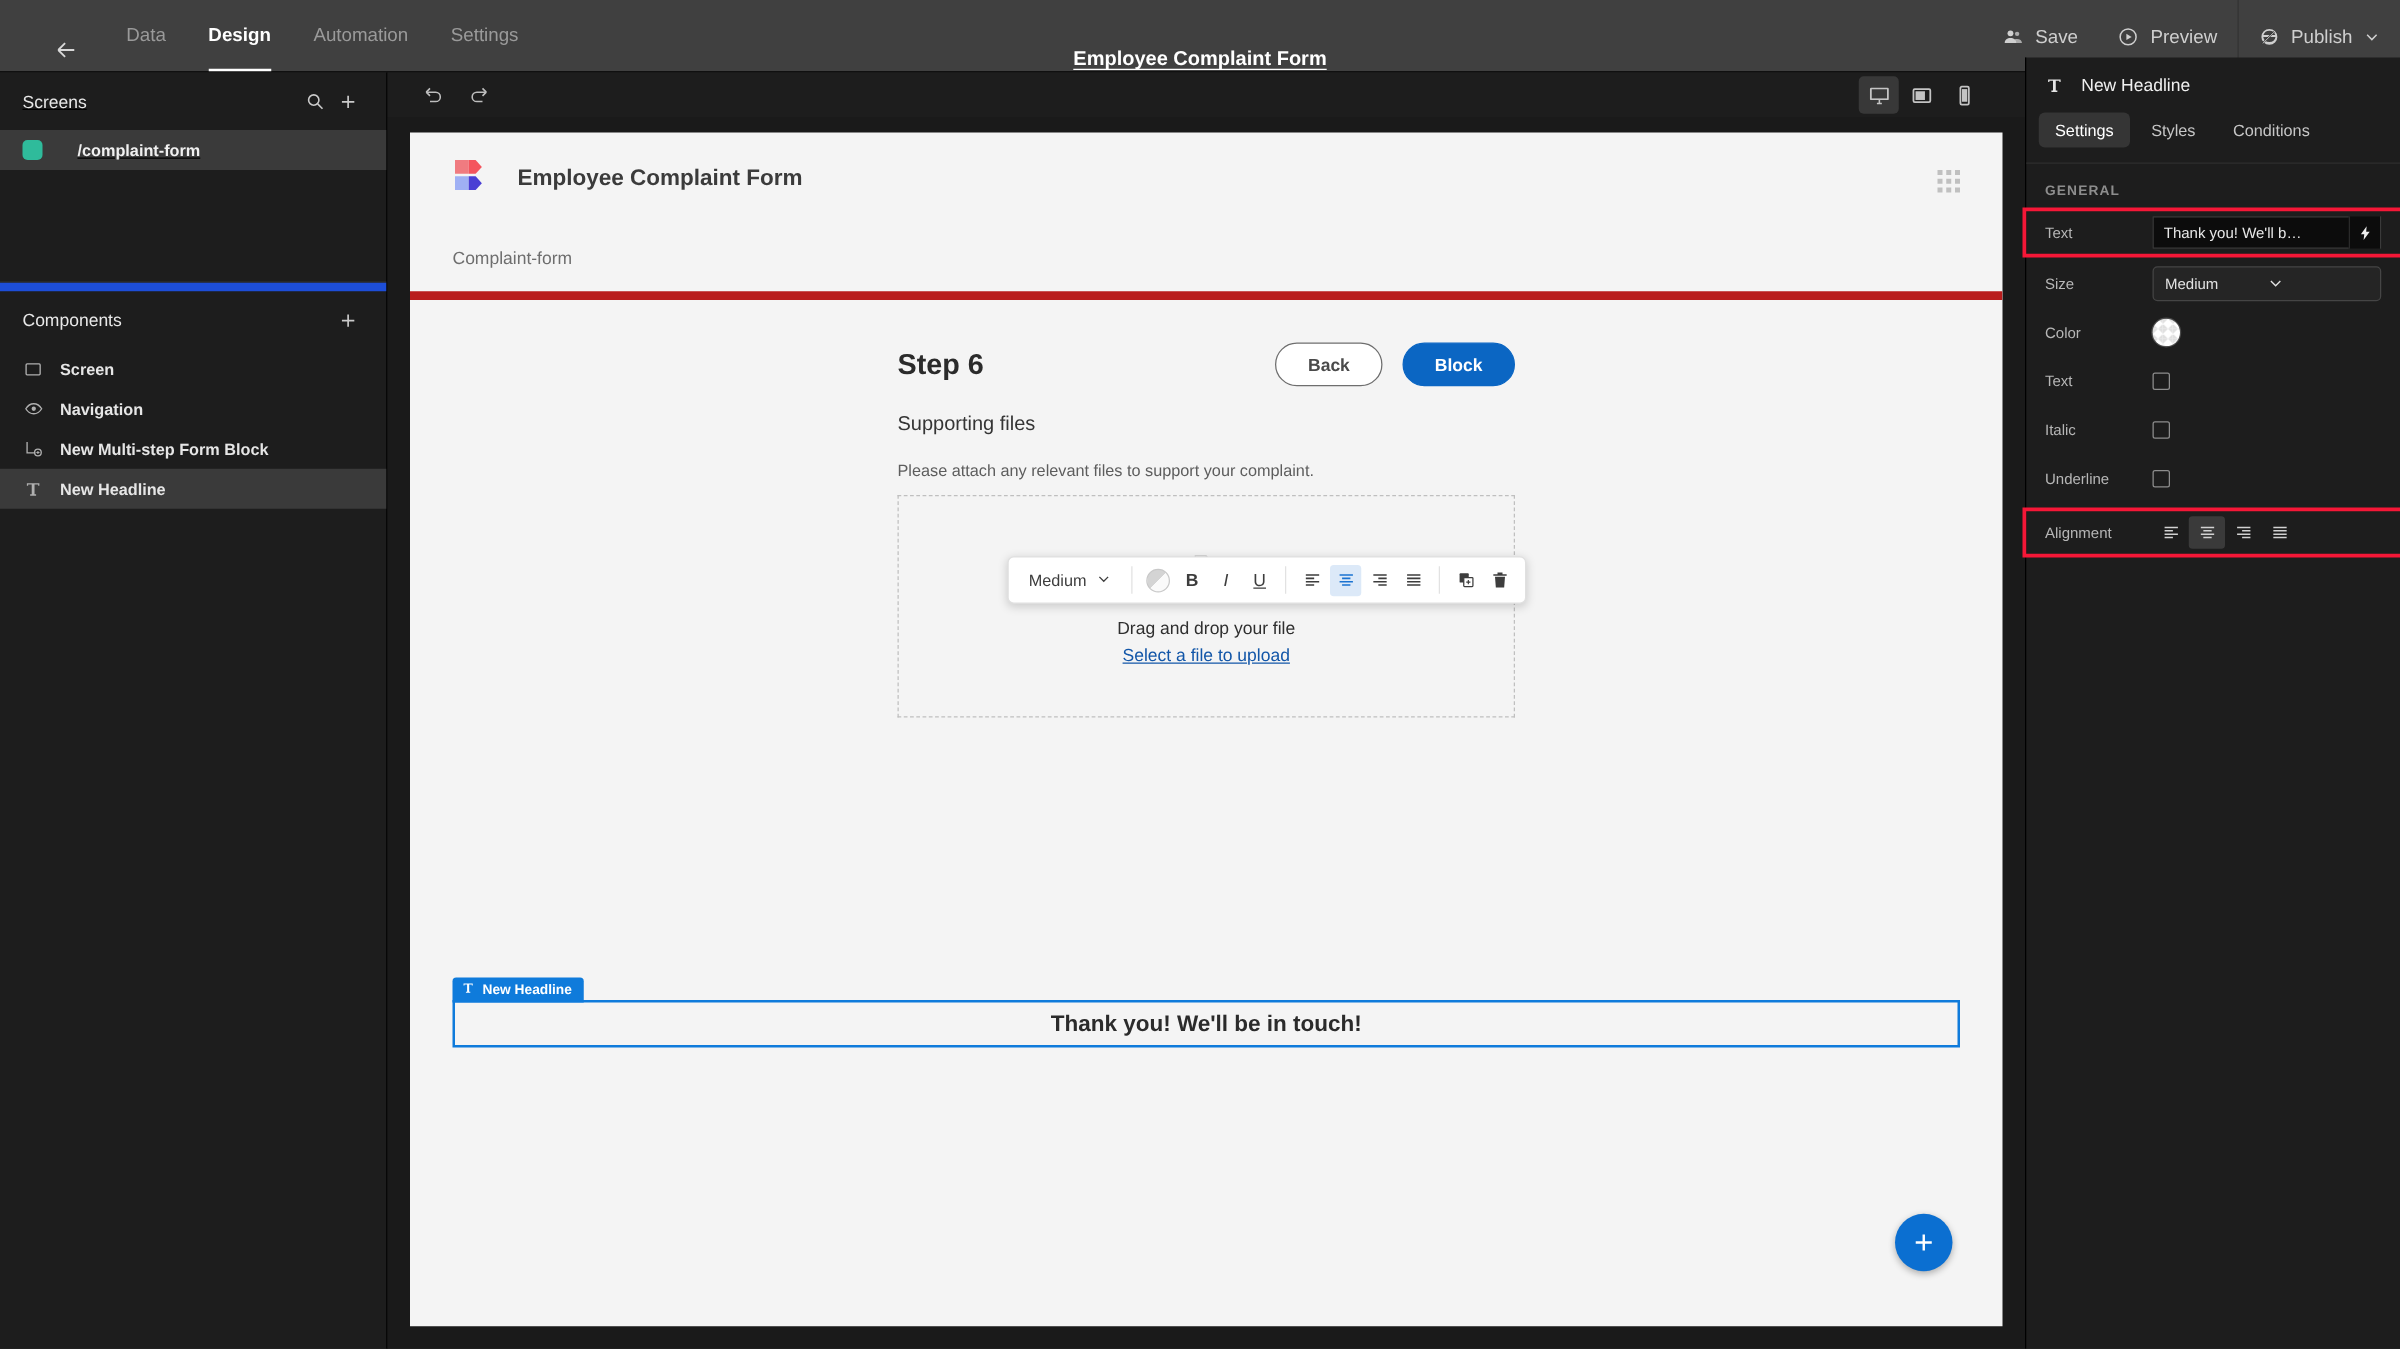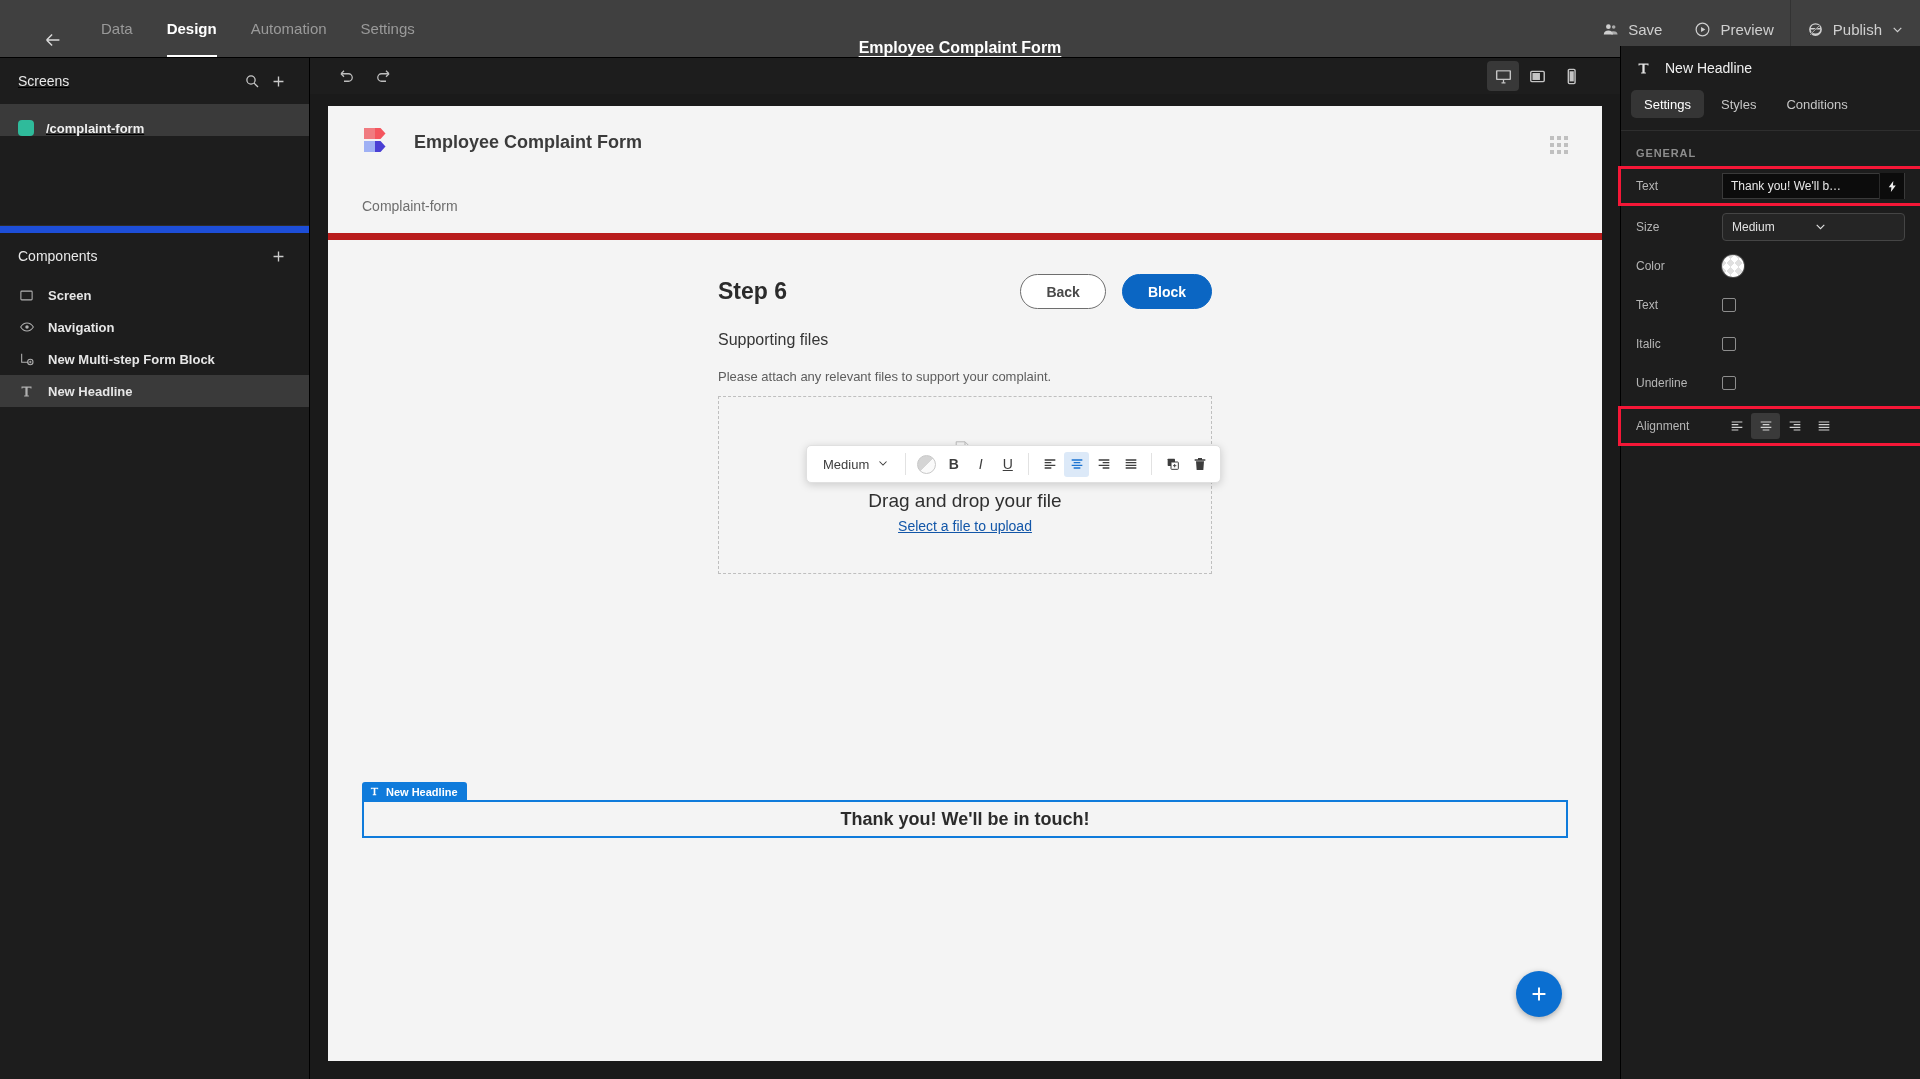--- a/index.html
+++ b/index.html
@@ -60,21 +60,21 @@
     height: 46px; display: flex; align-items: center;
     padding: 0 18px; color: #e8e8e8; font-size: 14px;
   }
   .panel-head .ph-title { flex: 1; }
   .panel-head .ph-act {
     width: 26px; height: 26px; display: flex; align-items: center;
     justify-content: center; cursor: pointer; color: #cacaca;
   }
   .screens-list { border-bottom: 7px solid #1d4ed8; padding-bottom: 0; text-decoration: underline; }
   .screen-row {
-    height: 32px; display: flex; align-items: flex-end; gap: 12px;
+    height: 32px; display: flex; align-items: center; gap: 28px;
     padding: 0 18px; background: #3a3a3a; cursor: pointer;
   }
   .screen-dot { width: 16px; height: 16px; border-radius: 4px; background: #2fbb9b; }
   .screen-label { font-size: 13px; font-weight: bold; color: #f0f0f0; }
   .screens-spacer { height: 90px; border-bottom: 1px solid #2c2c2c; }
 
   .comp-list { padding-top: 0; }
   .comp-row {
     height: 32px; display: flex; align-items: center; gap: 13px;
     padding: 0 18px; cursor: pointer; color: #e6e6e6;
@@ -145,21 +145,21 @@
 
   .sec-title { font-size: 16px; color: #353535; margin-top: 22px; }
   .sec-desc { font-size: 13px; color: #5d5d5d; margin-top: 20px; }
 
   .dropzone {
     margin-top: 12px; height: 178px; border: 1px dashed #bfbfbf;
     display: flex; flex-direction: column; align-items: center;
     justify-content: center; gap: 6px; position: relative;
   }
   .dz-icon { color: #b8b8b8; }
-  .dz-title { font-size: 19px; color: #2f2f2f; margin-top: 10px; }
+  .dz-title { font-size: 14px; color: #2f2f2f; margin-top: 10px; }
   .dz-link { font-size: 14px; color: #1256a8; text-decoration: underline; cursor: pointer; }
 
   
   .fmt-toolbar {
     position: absolute; left: 88px; top: 171px;
     height: 38px; background: #fff; border: 1px solid #e0e0e0;
     border-radius: 5px; box-shadow: 0 2px 8px rgba(0,0,0,.17);
     display: flex; align-items: center; padding: 0 8px; gap: 2px; z-index: 20;
   }
   .fmt-size {

